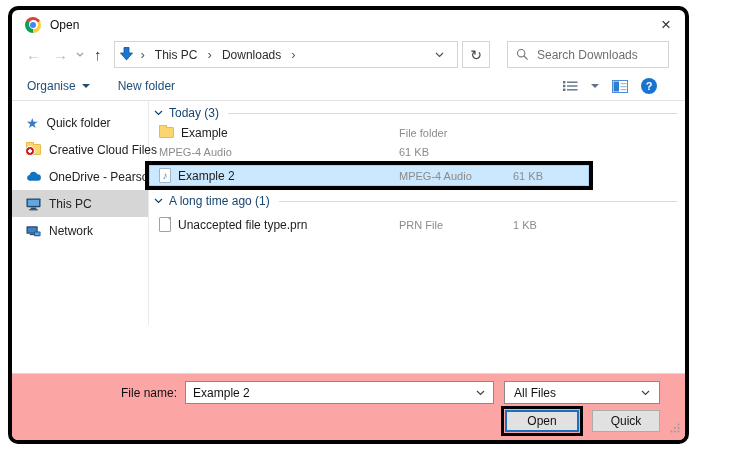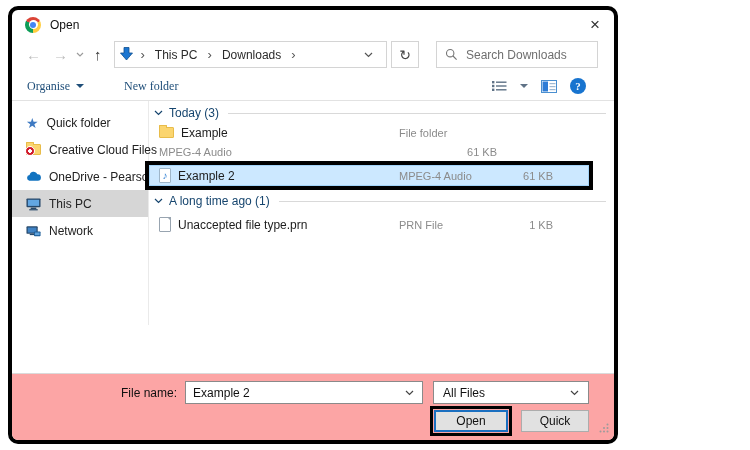--- a/index.html
+++ b/index.html
@@ -1,17 +1,17 @@
 <!DOCTYPE html>
 <html><head>
 <meta charset="utf-8">
 <style>
   * { margin:0; padding:0; box-sizing:border-box; }
   html,body { width:750px; height:450px; background:#fff; font-family:"Liberation Sans", sans-serif; }
-  .dialog { position:absolute; left:8px; top:6px; width:610px; height:438px;
+  .dialog { position:absolute; left:8px; top:6px; width:681px; height:438px;
             border:4px solid #000; border-radius:10px; background:#fff; overflow:hidden;
             display:flex; flex-direction:column; }
 
   
   .titlebar { height:27px; display:flex; align-items:center; gap:9px; padding:2px 14px 0 13px; }
   .title { font-size:12px; color:#111; }
   .close { margin-left:auto; font-size:17px; color:#333; line-height:1; cursor:default; }
 
   
   .navbar { height:35px; display:flex; align-items:center; padding:0 16px 0 14px; }
@@ -24,22 +24,22 @@
   .crumbbox { flex:1; padding:0 5px; gap:5px; }
   .crumbtxt { font-size:12px; color:#2b2b2b; padding:0 2px; }
   .crumbsep { font-size:13px; color:#555; padding:0 3px; }
   .crumb-end-chev { margin-left:auto; margin-right:8px; display:inline-flex; }
   .refreshbox { width:28px; justify-content:center; margin-left:4px; font-size:14px; color:#444; }
   .searchbox { width:162px; margin-left:17px; padding:0 8px; gap:8px; }
   .searchbox input { border:none; outline:none; width:100%; font-size:12px; color:#333; font-family:"Liberation Sans",sans-serif; background:transparent; }
   .searchbox input::placeholder { color:#6f6f6f; }
 
   
-  .toolbar { height:29px; display:flex; align-items:center; gap:40px; padding:0 28px 0 15px;
-             border-bottom:1px solid #e2e2e2; font-size:12px; color:#1f4e79;font-family:Liberation Serif, serif; }
+  .toolbar { height:29px; display:flex; align-items:center; gap:28px; padding:0 28px 0 15px;
+             border-bottom:1px solid #e2e2e2; font-size:12px; color:#1f4e79; }
   .tb-item { display:flex; align-items:center; gap:6px; }
   .caret { width:0; height:0; border-left:4px solid transparent; border-right:4px solid transparent; border-top:4px solid #1f4e79; display:inline-block; }
   .tb-right { margin-left:auto; display:flex; align-items:center; gap:13px; }
   .caret-gray { border-top-color:#5f7286; }
   .help { width:16px; height:16px; border-radius:50%; background:#1874cf; color:#fff; font-size:11px; font-weight:bold; display:flex; align-items:center; justify-content:center; }
 
   
   .content { flex:1; display:flex; min-height:0; }
   .sidebar { width:137px; border-right:1px solid #eaeaea; padding-top:8px; flex-shrink:0; }
   .side-item { height:27px; display:flex; align-items:center; gap:8px; padding-left:14px; font-size:12px; color:#222; white-space:nowrap; }
@@ -55,21 +55,21 @@
   .sortchev { position:absolute; left:292px; top:0px; }
 
   .rows { padding-top:2px; }
   .grouphead { display:flex; align-items:center; height:20px; color:#16456e; font-size:12px; padding-left:5px; }
   .grouphead .gchev { margin-right:6px; display:inline-flex; }
   .gline { flex:1; height:1px; background:#d9d9d9; margin:1px 8px 0 9px; }
 
   .frow { display:grid; grid-template-columns:240px 114px 56px; align-items:center; height:19px; width:440px; padding-left:10px; }
   .fname-cell { display:flex; align-items:center; gap:7px; font-size:12px; color:#1d1d1d; white-space:nowrap; }
   .ftype-cell,.fsize-cell { font-size:11px; color:#8b8b8b; }
-  .fsize-cell { text-align:right; padding-right:16px; }
+  .fsize-cell { text-align:left; padding-right:16px; }
   .frow.selected { background:#cce8ff; box-shadow:inset 0 0 0 1px #a2d3f8; height:21px; margin:4px 0 5px; }
   .annotated { outline:4px solid #000; }
   .g2 { margin-top:3px; }
 
   
   .chrome { width:16px; height:16px; border-radius:50%; position:relative; display:inline-block;
             background:conic-gradient(from -60deg,#db4437 0 120deg,#ffcd40 0 240deg,#0f9d58 0 360deg); }
   .chrome .cw { position:absolute; left:3.5px; top:3.5px; width:9px; height:9px; background:#fff; border-radius:50%; }
   .chrome .cb { position:absolute; left:1.5px; top:1.5px; width:6px; height:6px; background:#4285f4; border-radius:50%; }
 

